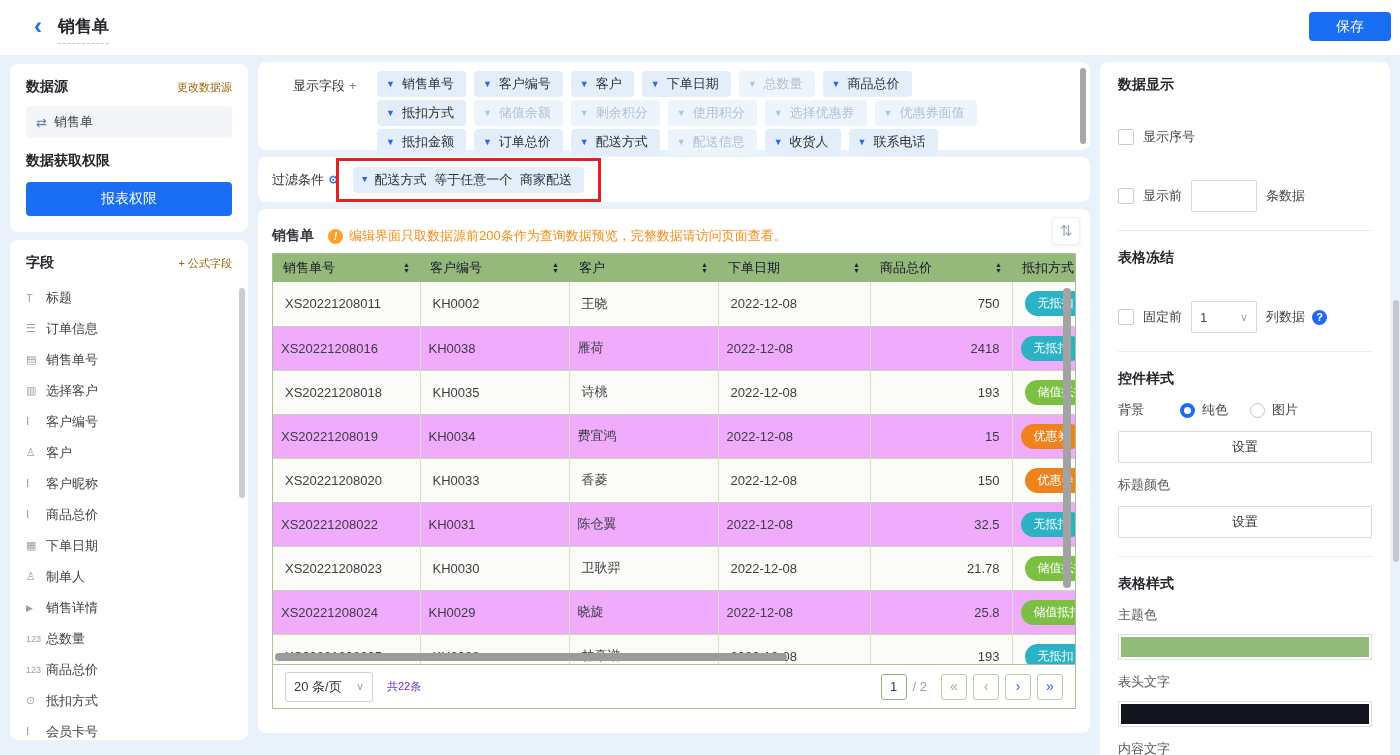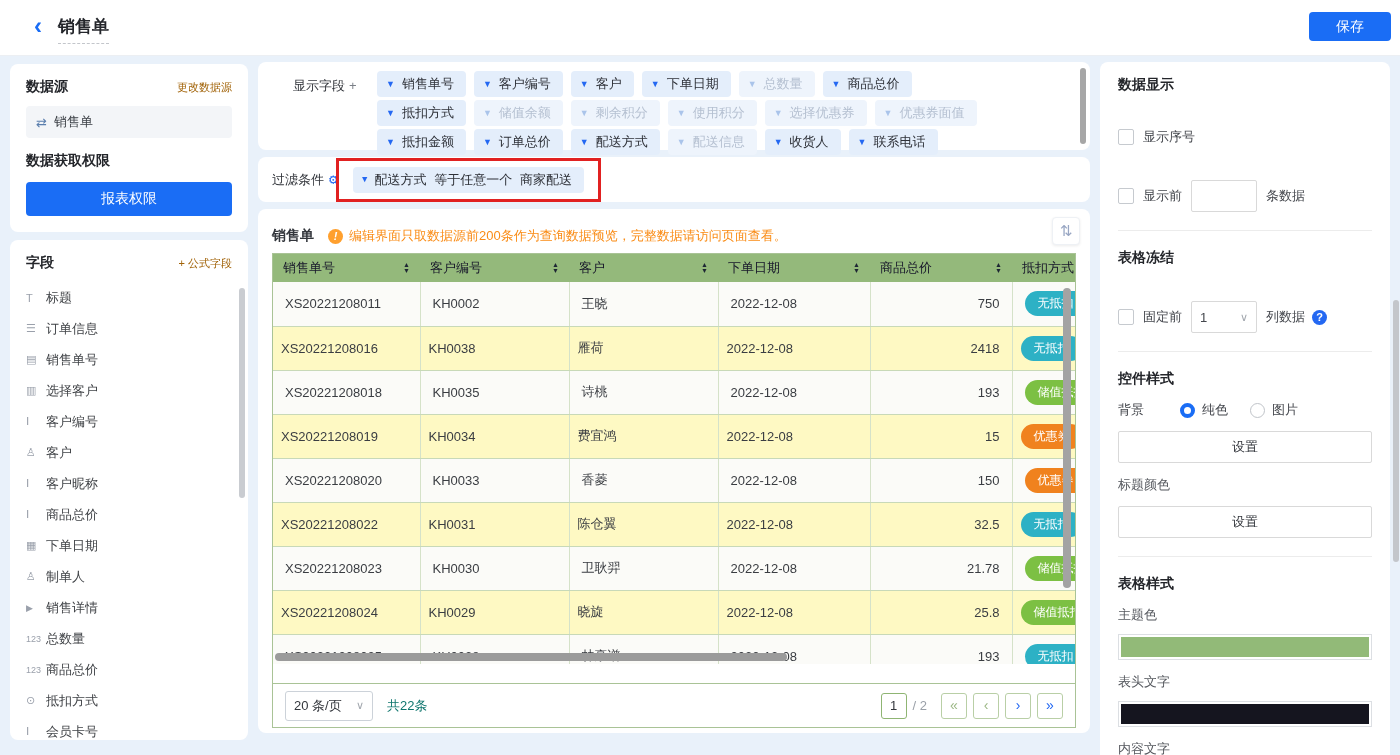--- a/index.html
+++ b/index.html
@@ -67,31 +67,31 @@
   .i-sort2::before{ content:"⇅"; }
   .tbl-box { margin-top:4px; border:1px solid #a9c396; width:804px; }
   .tbl-viewport { position:relative; height:410px; overflow:hidden; }
   table.grid { border-collapse:collapse; table-layout:fixed; width:960px; }
   .grid col.c1{width:147px}.grid col.c2{width:149px}.grid col.c3{width:149px}.grid col.c4{width:152px}.grid col.c5{width:142px}.grid col.c6{width:221px}
   .grid th { background:#94b97b; color:#17172a; font-size:13px; font-weight:normal; height:28px; padding:0 10px; text-align:left; }
   .th-in { display:flex; justify-content:space-between; align-items:center; }
   .sorter { display:inline-flex; flex-direction:column; font-size:7px; line-height:6px; color:#1d2633; cursor:pointer; }
   .sorter::before{ content:"▲"; } .sorter::after{ content:"▼"; }
   .grid td { height:44px; font-size:13px; color:#3a3d42; padding:0 12px; border-right:1px solid #d5e2c9; border-bottom:1px solid #c8d9b8; background:#fbfbf8; }
-  .grid tr.alt td { background:#fef9c3;padding-left:8px; }
+  .grid tr.alt td { background:#f0abfc;padding-left:8px; }
   .grid td.num { text-align:right; }
   .badge { display:inline-block; padding:4px 13px; border-radius:13px; color:#fff; font-size:12px; white-space:nowrap; }
   .b-teal { background:#2db1c5; } .b-green { background:#7cc043; } .b-orange { background:#f0821e; }
   .v-scroll { position:absolute; right:4px; top:34px; width:8px; height:300px; background:#a3a3a3; border-radius:4px; }
   .h-scroll { position:absolute; left:2px; bottom:3px; width:512px; height:8px; background:#9b9b9b; border-radius:4px; }
-  .pager { height:44px; border-top:1px solid #a9c396; display:flex; align-items:center; padding:0 12px;margin-top:19px; }
+  .pager { height:44px; border-top:1px solid #a9c396; display:flex; align-items:center; padding:0 12px; }
   .psize { display:flex; align-items:center; justify-content:space-between; width:88px; height:30px; border:1px solid #ccd2d9; border-radius:3px; padding:0 8px; font-size:13px; color:#33363c; cursor:pointer; }
   .i-chevd { color:#a2a7ae; font-size:11px; }
   .i-chevd::before{ content:"∨"; }
-  .ptotal { margin-left:14px; font-size:13px; color:#0f766e; }
+  .ptotal { margin-left:14px; font-size:11px; color:#6d28d9; }
   .pright { margin-left:auto; display:flex; align-items:center; }
   .pnum { width:26px; height:26px; border:1px solid #8fb573; border-radius:3px; font-size:13px; color:#33363c; line-height:24px; text-align:center; }
   .pof { margin:0 8px 0 6px; font-size:13px; color:#9aa0a8; }
   .pbtn { width:26px; height:26px; border:1px solid #b9cfa6; border-radius:3px; background:#fff; margin-left:6px; font-size:14px; line-height:23px; text-align:center; cursor:pointer; }
   .pbtn.dis { color:#9cb885; } .pbtn.en { color:#2066f2; }
   .i-first::before{content:"«";} .i-prev::before{content:"‹";} .i-next::before{content:"›";} .i-last::before{content:"»";}
 
   
   .panel { left:1100px; top:62px; width:290px; height:700px; padding:14px 18px; }
   .p-title { font-size:14px; font-weight:bold; color:#24262b; }

